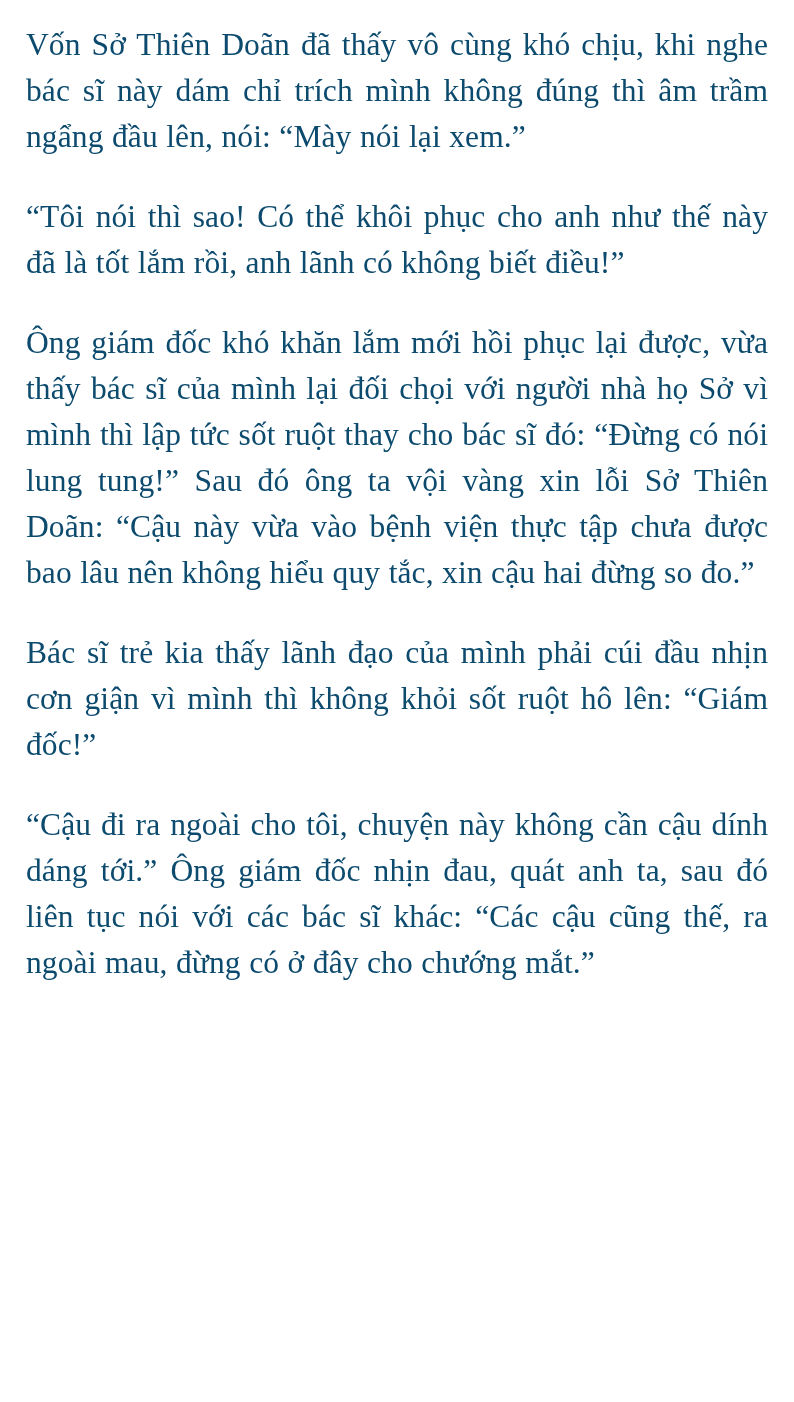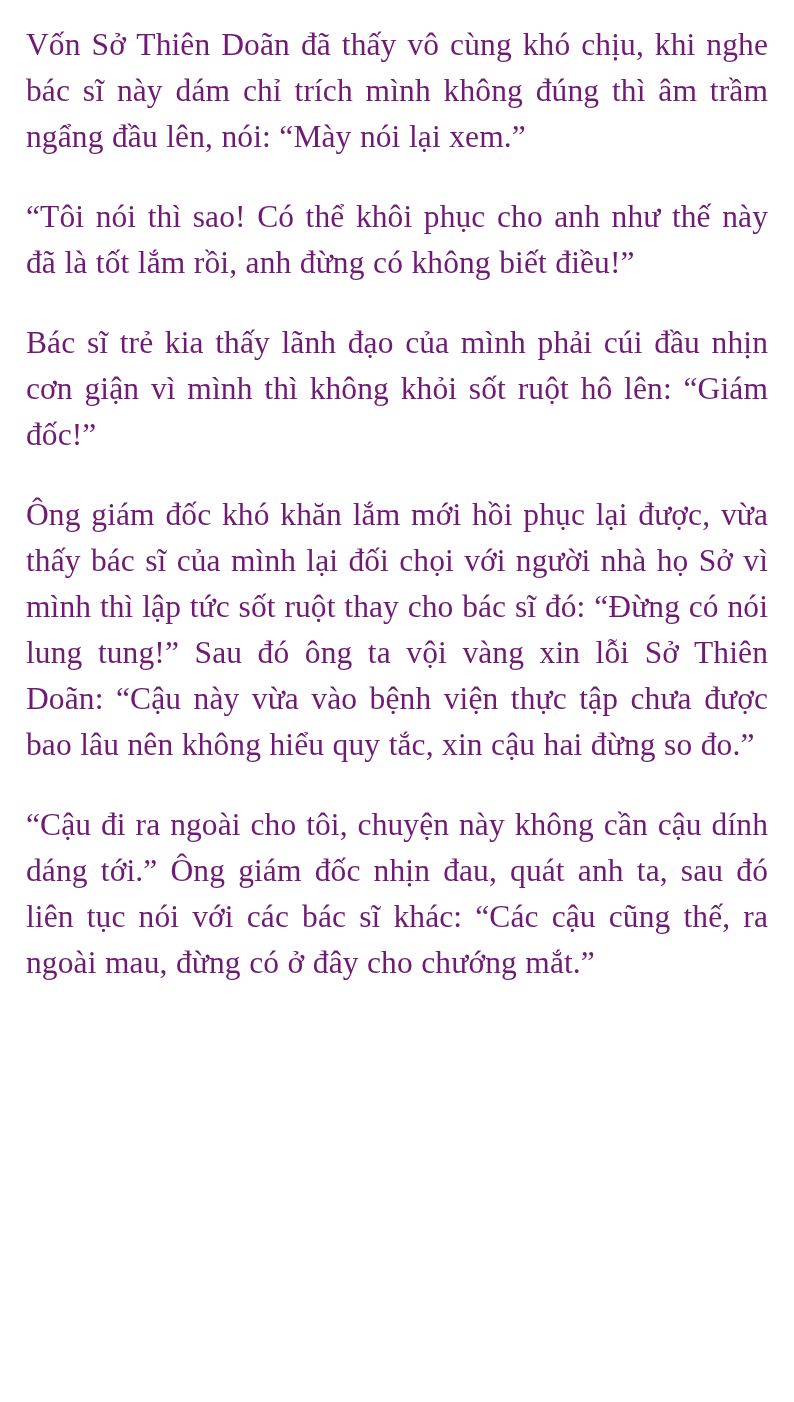--- a/index.html
+++ b/index.html
@@ -19,34 +19,34 @@
     padding: 22px 26px 20px 26px;
     background: #ffffff;
   }
   .reader-body {
     display: block;
   }
   .para {
     margin: 0 0 34px 0;
     font-size: 31.5px;
     line-height: 46px;
-    color: #701a75;
+    color: #0c4a6e;
     text-align: justify;
     text-justify: inter-word;
     letter-spacing: 0.1px;
     word-spacing: 0.5px;
   }
   .para:last-child {
     margin-bottom: 0;
   }
 </style>
 </head>
 <body>
 
 <div class="page">
   <div class="reader-body">
     <p class="para">Vốn Sở Thiên Doãn đã thấy vô cùng khó chịu, khi nghe bác sĩ này dám chỉ trích mình không đúng thì âm trầm ngẩng đầu lên, nói: “Mày nói lại xem.”</p>
-    <p class="para">“Tôi nói thì sao! Có thể khôi phục cho anh như thế này đã là tốt lắm rồi, anh đừng có không biết điều!”</p>
+    <p class="para">“Tôi nói thì sao! Có thể khôi phục cho anh như thế này đã là tốt lắm rồi, anh lãnh có không biết điều!”</p>
+    <p class="para">Ông giám đốc khó khăn lắm mới hồi phục lại được, vừa thấy bác sĩ của mình lại đối chọi với người nhà họ Sở vì mình thì lập tức sốt ruột thay cho bác sĩ đó: “Đừng có nói lung tung!” Sau đó ông ta vội vàng xin lỗi Sở Thiên Doãn: “Cậu này vừa vào bệnh viện thực tập chưa được bao lâu nên không hiểu quy tắc, xin cậu hai đừng so đo.”</p>
     <p class="para">Bác sĩ trẻ kia thấy lãnh đạo của mình phải cúi đầu nhịn cơn giận vì mình thì không khỏi sốt ruột hô lên: “Giám đốc!”</p>
-    <p class="para">Ông giám đốc khó khăn lắm mới hồi phục lại được, vừa thấy bác sĩ của mình lại đối chọi với người nhà họ Sở vì mình thì lập tức sốt ruột thay cho bác sĩ đó: “Đừng có nói lung tung!” Sau đó ông ta vội vàng xin lỗi Sở Thiên Doãn: “Cậu này vừa vào bệnh viện thực tập chưa được bao lâu nên không hiểu quy tắc, xin cậu hai đừng so đo.”</p>
     <p class="para">“Cậu đi ra ngoài cho tôi, chuyện này không cần cậu dính dáng tới.” Ông giám đốc nhịn đau, quát anh ta, sau đó liên tục nói với các bác sĩ khác: “Các cậu cũng thế, ra ngoài mau, đừng có ở đây cho chướng mắt.”</p>
   </div>
 </div>
 
 </body></html>

